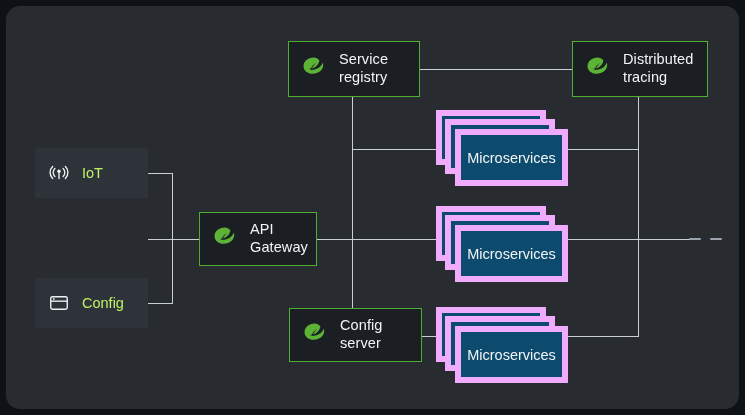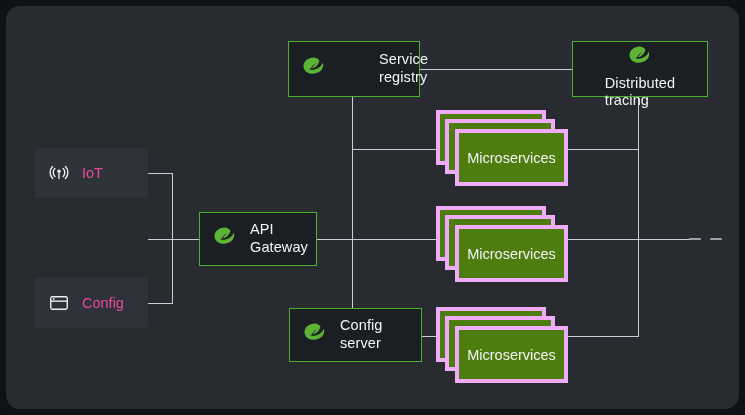--- a/index.html
+++ b/index.html
@@ -62,21 +62,21 @@
     white-space: pre-line;
     letter-spacing: .1px;
   }
   
   .client {
     position: absolute;
     box-sizing: border-box;
     background: #2e3339;
     display: flex;
     align-items: center;
-    color: #ec4899;
+    color: #bef264;
     font-size: 14.5px;
     border-radius: 2px;
     z-index: 5;
   }
   .client .cicon {
     flex: 0 0 auto;
     margin-left: 13px;
     margin-right: 12px;
     display: flex;
     align-items: center;
@@ -86,22 +86,22 @@
     position: absolute;
     width: 140px;
     height: 78px;
     z-index: 6;
   }
   .stack .card {
     position: absolute;
     box-sizing: border-box;
     width: 110px;
     height: 55px;
-    background: #4d7c0f;
-    border: 4px solid #f0abfc;
+    background: #0c4a6e;
+    border: 6px solid #f0abfc;
   }
   .stack .card.c1 { left: 0px;  top: 0px;  }
   .stack .card.c2 { left: 9px;  top: 9px;  }
   .stack .card.c3 {
     left: 19px; top: 19px;
     width: 113px; height: 57px;
     display: flex;
     align-items: center;
     justify-content: center;
     color: #f2f4f6;
@@ -157,32 +157,32 @@
     <span class="cicon">
       <svg width="22" height="22" viewBox="0 0 24 24" fill="none" stroke="#eef1f4" stroke-width="1.5">
         <rect x="3" y="5.2" width="18" height="13.6" rx="1.8"></rect>
         <line x1="3" y1="10" x2="21" y2="10"></line>
         <circle cx="6.3" cy="7.6" r="0.95" fill="#eef1f4" stroke="none"></circle>
       </svg>
     </span>
     <span class="label">Config</span>
   </div>
 
-  <div class="node" style="left:288px; top:41px; width:132px; height:56px;gap:40px;">
+  <div class="node" style="left:288px; top:41px; width:132px; height:56px;">
     <span class="logo">
       <svg width="28" height="28" viewBox="0 0 32 32">
         <path d="M15.6 5.2C9.2 5.2 4 9.6 4 15.2c0 5.1 4.6 8.6 10.5 8.6 6.6 0 12-4.4 12-10 0-.9-.2-1.8-.5-2.6-1.3 3.6-4.7 6.6-9.4 7.6-2.8.6-5.4.2-6.6-.7 3.4.2 6.9-1.2 9.3-3.8 1.5-1.6 2.5-3.6 2.9-5.7-1.6-2-4-3.4-6.6-3.4z" fill="#5cb336"></path>
         <path d="M13.4 19.6c.4-3.3 2.4-6.3 5.2-8.2-2.6 1.1-4.7 3.2-5.8 5.8-.2.5-.3 1-.4 1.5l1 .9z" fill="#1b1f24"></path>
       </svg>
     </span>
     <span class="label">Service
 registry</span>
   </div>
 
-  <div class="node" style="left:572px; top:41px; width:136px; height:56px;flex-direction:column;">
+  <div class="node" style="left:572px; top:41px; width:136px; height:56px;">
     <span class="logo">
       <svg width="28" height="28" viewBox="0 0 32 32">
         <path d="M15.6 5.2C9.2 5.2 4 9.6 4 15.2c0 5.1 4.6 8.6 10.5 8.6 6.6 0 12-4.4 12-10 0-.9-.2-1.8-.5-2.6-1.3 3.6-4.7 6.6-9.4 7.6-2.8.6-5.4.2-6.6-.7 3.4.2 6.9-1.2 9.3-3.8 1.5-1.6 2.5-3.6 2.9-5.7-1.6-2-4-3.4-6.6-3.4z" fill="#5cb336"></path>
         <path d="M13.4 19.6c.4-3.3 2.4-6.3 5.2-8.2-2.6 1.1-4.7 3.2-5.8 5.8-.2.5-.3 1-.4 1.5l1 .9z" fill="#1b1f24"></path>
       </svg>
     </span>
     <span class="label">Distributed
 tracing</span>
   </div>
 

